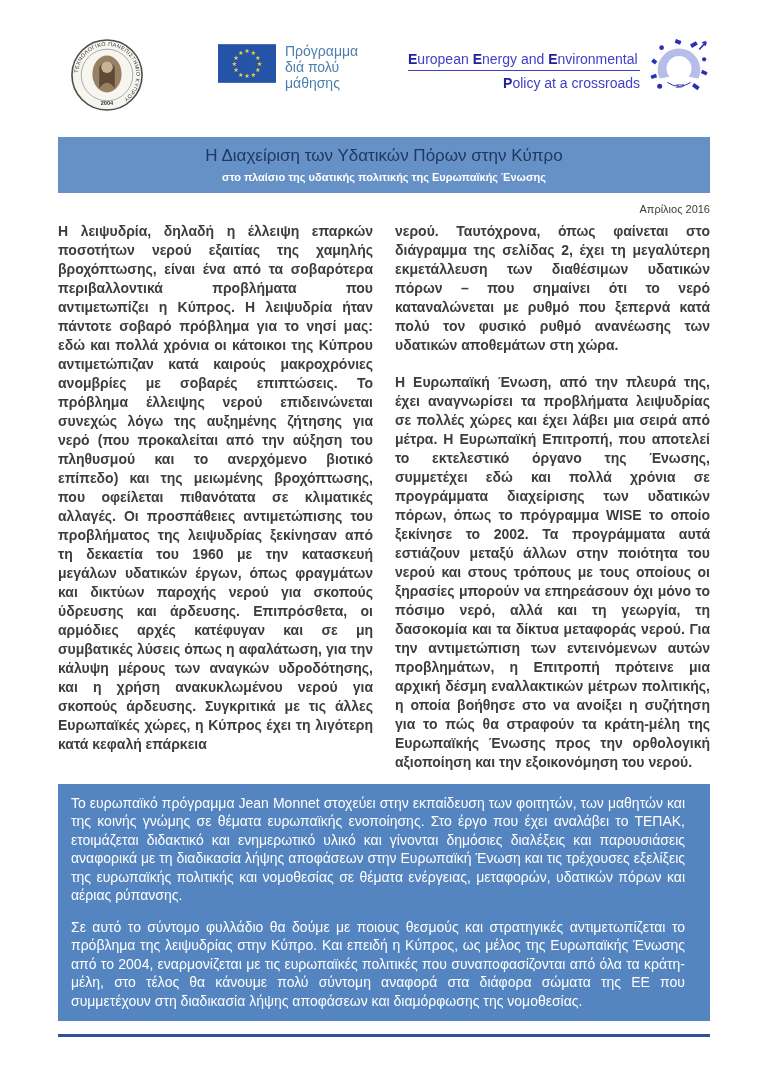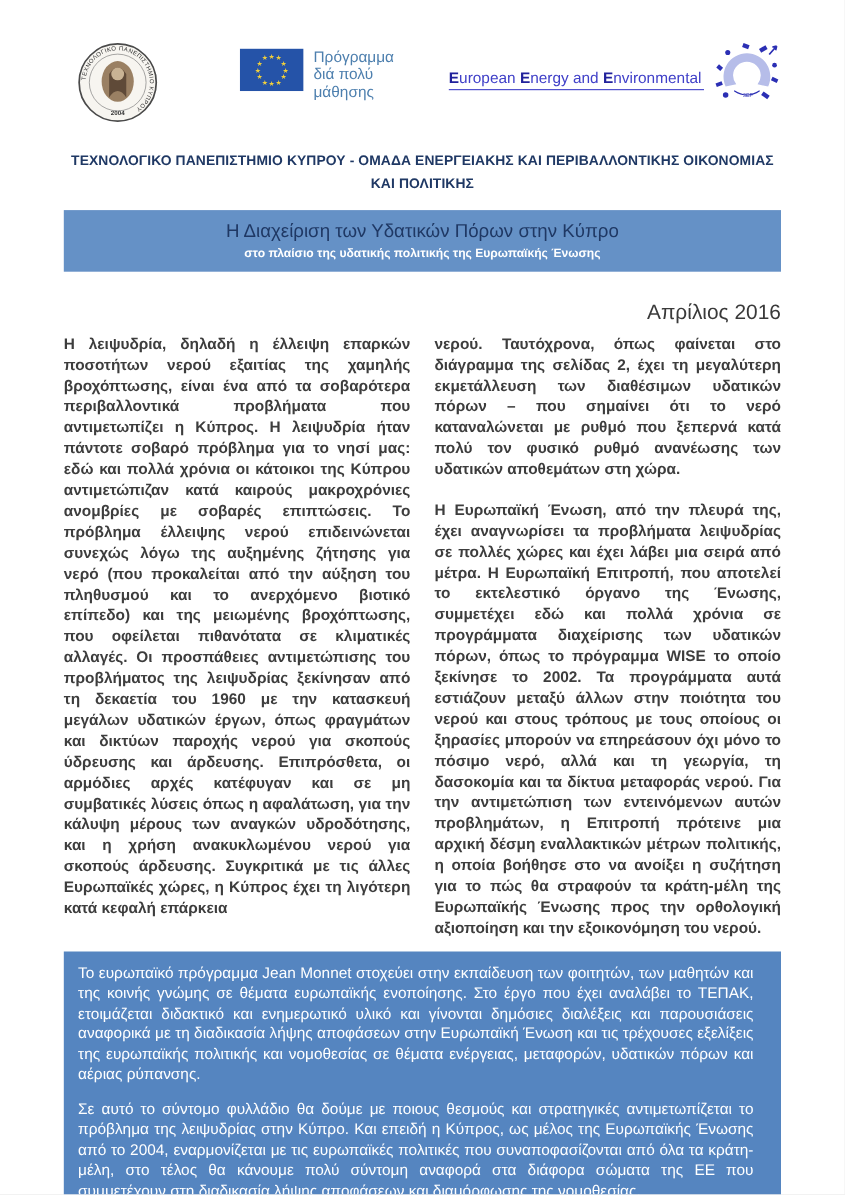--- a/index.html
+++ b/index.html
@@ -22,21 +22,21 @@
   .emblem-wrap{margin-left:8px;margin-top:-4px;}
   
   .org-lines{margin-top:12px;text-align:center;color:var(--navy,#1f3864);
     font-weight:bold;font-size:12.6px;line-height:21px;letter-spacing:.1px;}
   
   .banner{margin-top:13px;background:var(--banner_bg,#6591c6);text-align:center;
     padding:8px 8px 10px 8px;}
   .banner-title{color:var(--navy,#1f3864);font-weight:normal;font-size:17px;line-height:1.35;}
   .banner-sub{color:#ffffff;font-weight:bold;font-size:11px;margin-top:3px;}
   
-  .date-line{margin-top:27px;text-align:right;font-size:19px;color:#3a3a3a;}
+  .date-line{margin-top:10px;text-align:right;font-size:11px;color:#3a3a3a;}
   
   .columns{margin-top:7px;display:flex;gap:22px;}
   .col{flex:1;font-size:14px;line-height:19px;text-align:justify;color:var(--body_text,#3d3d3d);font-weight:bold;}
   .col p{margin:0;}
   .col p + p{margin-top:18px;}
   
   .info-box{margin-top:12px;background:var(--box_bg,#5585c0);color:#ffffff;
     padding:10px 25px 11px 13px;font-size:14px;line-height:18.5px;text-align:justify;}
   .info-box p{margin:0;}
   .info-box p + p{margin-top:13px;}
@@ -89,20 +89,21 @@
       <div class="llp-text">
         <div>Πρόγραμμα</div>
         <div>διά πολύ</div>
         <div>μάθησης</div>
       </div>
     </div>
 
     <div class="eeep">
       <div class="eeep-text">
         <div class="eeep-l1"><span class="seg-bold">E</span><span>uropean </span><span class="seg-bold">E</span><span>nergy and </span><span class="seg-bold">E</span><span>nvironmental</span></div>
+        <div class="eeep-l2"><span class="seg-bold">P</span><span>olicy at a crossroads</span></div>
       </div>
       <div class="emblem-wrap">
         <svg width="62" height="58" viewBox="0 0 64 60">
           <path d="M12 42 A22 22 0 1 1 52 42 L42 40 A13 13 0 1 0 22 40 Z" fill="var(--emblem_lilac,#b6bde9)"></path>
           <g fill="#2b2fb4">
             <rect x="28" y="2" width="6" height="4" transform="rotate(20 31 4)"></rect>
             <rect x="44" y="5" width="7" height="4" transform="rotate(-30 47 7)"></rect>
             <circle cx="14" cy="10" r="2.4"></circle>
             <rect x="4" y="22" width="5" height="4" transform="rotate(40 6 24)"></rect>
             <circle cx="58" cy="22" r="2.2"></circle>
@@ -113,21 +114,20 @@
             <path d="M53 12 L60 4 M60 4 L56 5 M60 4 L59 8" stroke="#2b2fb4" stroke-width="1.6" fill="none"></path>
           </g>
           <path d="M20 46 Q32 54 44 46" stroke="#2b2fb4" stroke-width="1" fill="none"></path>
           <text x="33" y="52" font-size="5" text-anchor="middle" fill="#2b2fb4">3EP</text>
         </svg>
       </div>
     </div>
   </div>
 
   <div class="org-lines">
-    <div>ΤΕΧΝΟΛΟΓΙΚΟ ΠΑΝΕΠΙΣΤΗΜΙΟ ΚΥΠΡΟΥ - ΟΜΑΔΑ ΕΝΕΡΓΕΙΑΚΗΣ ΚΑΙ ΠΕΡΙΒΑΛΛΟΝΤΙΚΗΣ ΟΙΚΟΝΟΜΙΑΣ ΚΑΙ ΠΟΛΙΤΙΚΗΣ</div>
   </div>
 
   <div class="banner">
     <div class="banner-title">Η Διαχείριση των Υδατικών Πόρων στην Κύπρο</div>
     <div class="banner-sub">στο πλαίσιο της υδατικής πολιτικής της Ευρωπαϊκής Ένωσης</div>
   </div>
 
   <div class="date-line">Απρίλιος 2016</div>
 
   <div class="columns">

